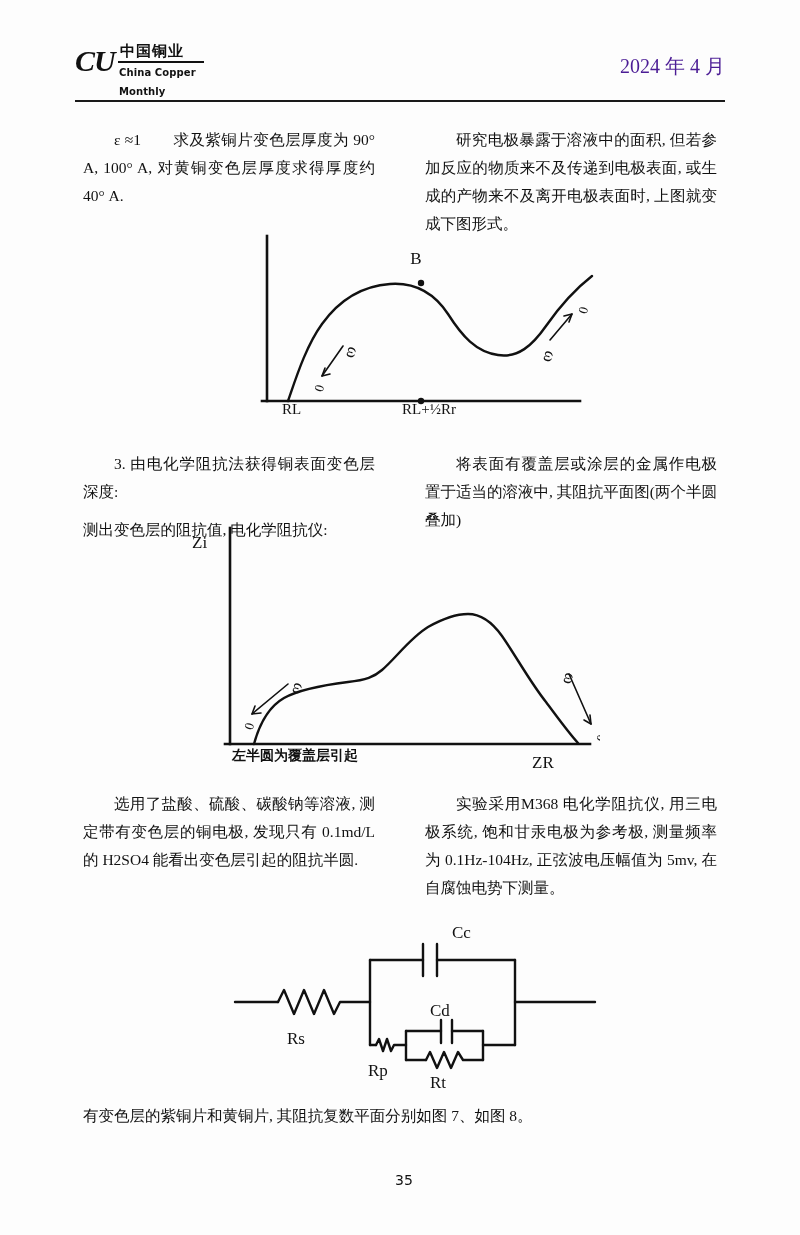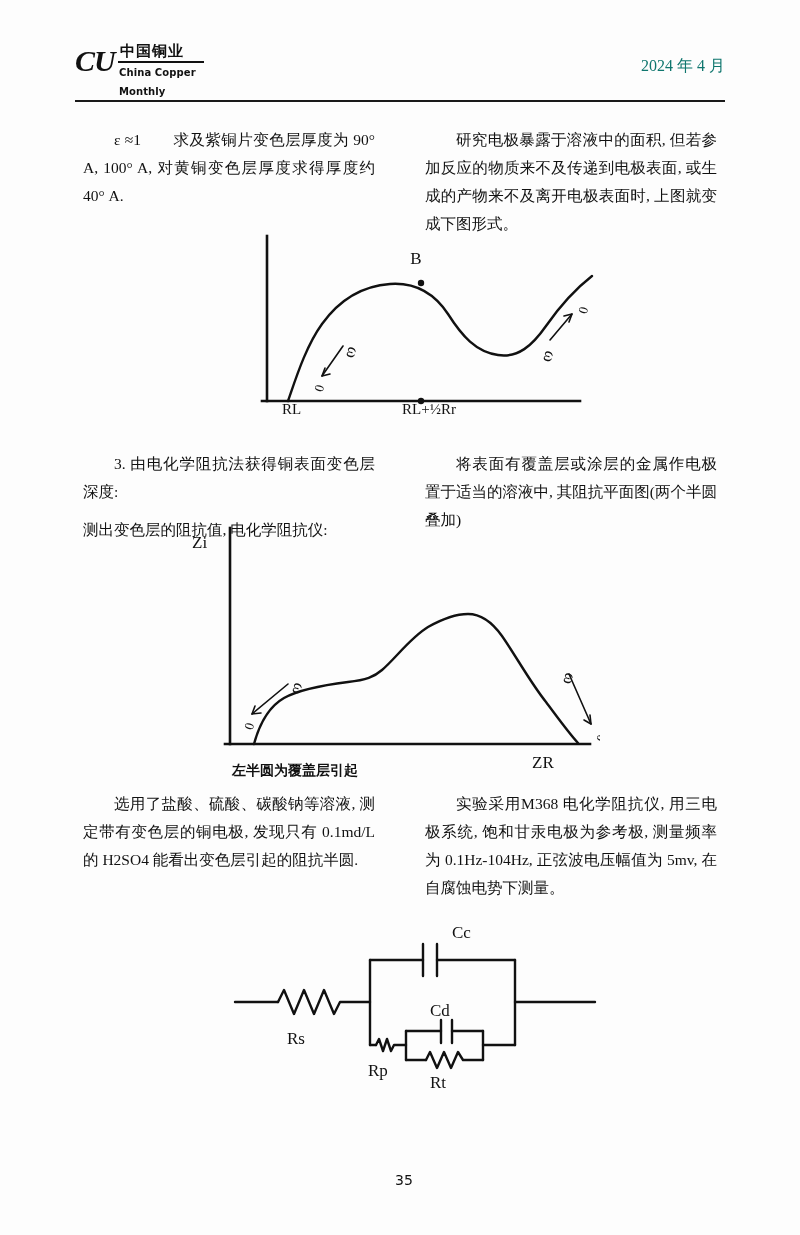--- a/index.html
+++ b/index.html
@@ -79,23 +79,23 @@
     font-weight: 700;
     font-size: 10px;
     line-height: 19px;
     letter-spacing: 0.1px;
     color: #111;
   }
   .issue-date {
     position: absolute;
     right: 0;
     top: 18px;
-    font-size: 16px;
+    font-size: 20px;
     line-height: 20px;
-    color: #0f766e;
+    color: #4c1d95;
     white-space: nowrap;
   }
   .header-rule {
     position: absolute;
     left: 75px;
     top: 100px;
     width: 650px;
     height: 2px;
     background: #1a1a1a;
   }
@@ -262,21 +262,21 @@
       <text class="glyph-sm" x="66" y="200" transform="rotate(105 66 200)">0</text>
 
       <path class="thin" d="M 389 152 L 411 202"></path>
       <path class="thin" d="M 411 202 L 404 198 M 411 202 L 410 193"></path>
       <text class="glyph" x="386" y="150" transform="rotate(105 386 150)">ω</text>
       <text class="glyph-sm" x="418" y="212" transform="rotate(105 418 212)">0</text>
 
       <text class="glyph" x="12" y="26" font-size="19">Zi</text>
       <text class="glyph" x="352" y="246" font-size="19">ZR</text>
     </svg>
-    <div class="fig-caption" style="left:52px; top:239px; font-family:'DejaVu Sans',sans-serif; font-weight:700; font-size:14px;">左半圆为覆盖层引起</div>
+    <div class="fig-caption" style="left:52px; top:224px; font-family:'DejaVu Sans',sans-serif; font-weight:700; font-size:14px;">左半圆为覆盖层引起</div>
   </div>
 
   <div class="col left" style="top:782px;">
     <p class="para indent">选用了盐酸、硫酸、碳酸钠等溶液, 测定带有变色层的铜电极, 发现只有 0.1md/L 的 H2SO4 能看出变色层引起的阻抗半圆.</p>
   </div>
 
   <div class="col right" style="top:782px;">
     <p class="para indent">实验采用M368 电化学阻抗仪, 用三电极系统, 饱和甘汞电极为参考极, 测量频率为 0.1Hz-104Hz, 正弦波电压幅值为 5mv, 在自腐蚀电势下测量。</p>
   </div>
 
@@ -314,16 +314,19 @@
         <path d="M 253 125 L 285 125"></path>
       </g>
       <text class="glyph" x="57" y="124" font-size="22">Rs</text>
       <text class="glyph" x="222" y="18" font-size="22">Cc</text>
       <text class="glyph" x="138" y="156" font-size="22">Rp</text>
       <text class="glyph" x="200" y="96" font-size="22">Cd</text>
       <text class="glyph" x="200" y="168" font-size="22">Rt</text>
     </svg>
   </div>
 
+  <div style="position:absolute; left:75px; top:1094px; width:650px;">
+    <p class="para noindent" style="font-size:15.5px;">有变色层的紫铜片和黄铜片, 其阻抗复数平面分别如图 7、如图 8。</p>
+  </div>
 
   <div class="pagenum">35</div>
 
 </div>
 
 </body></html>

